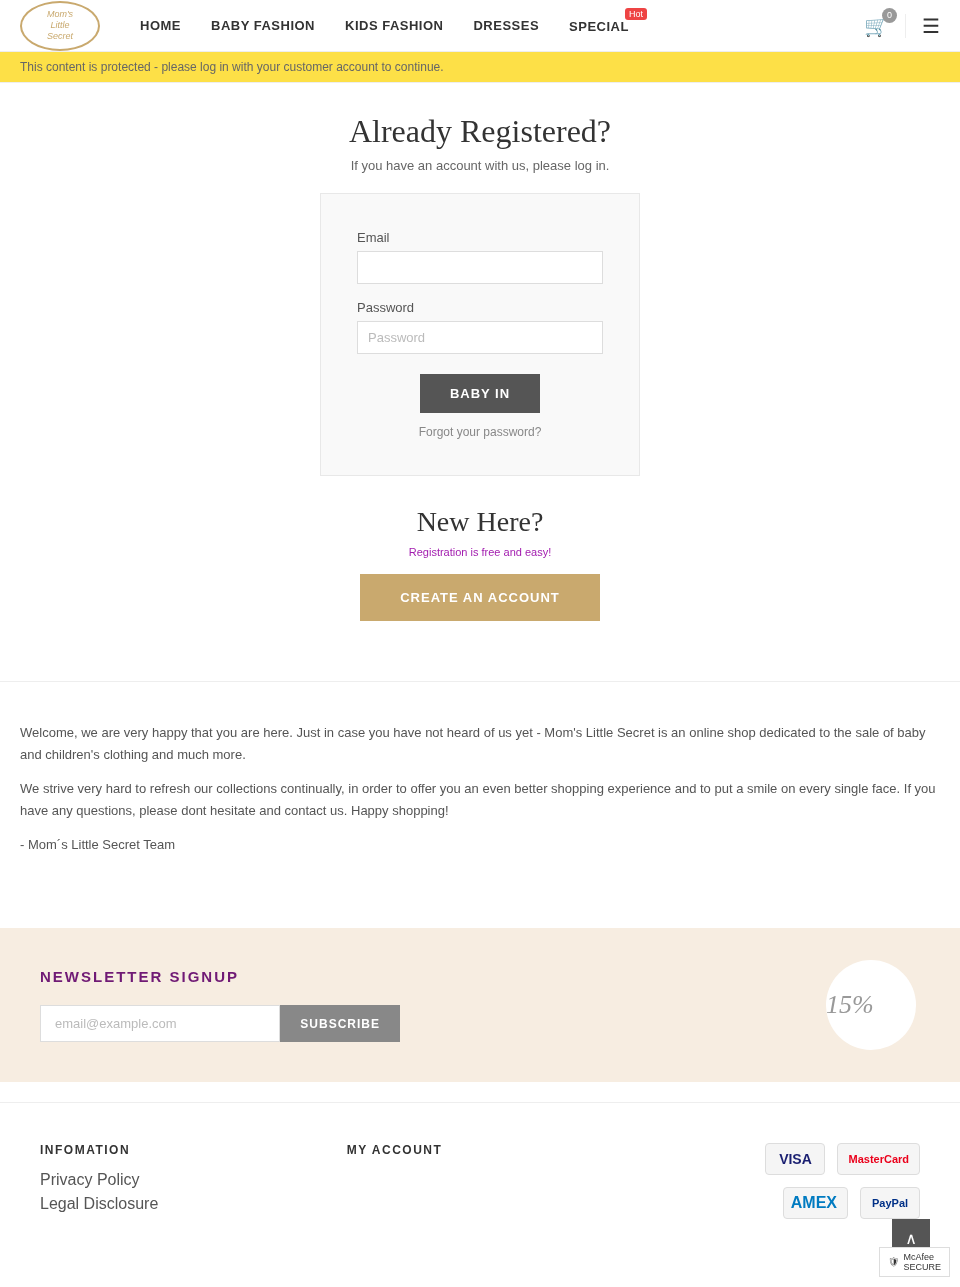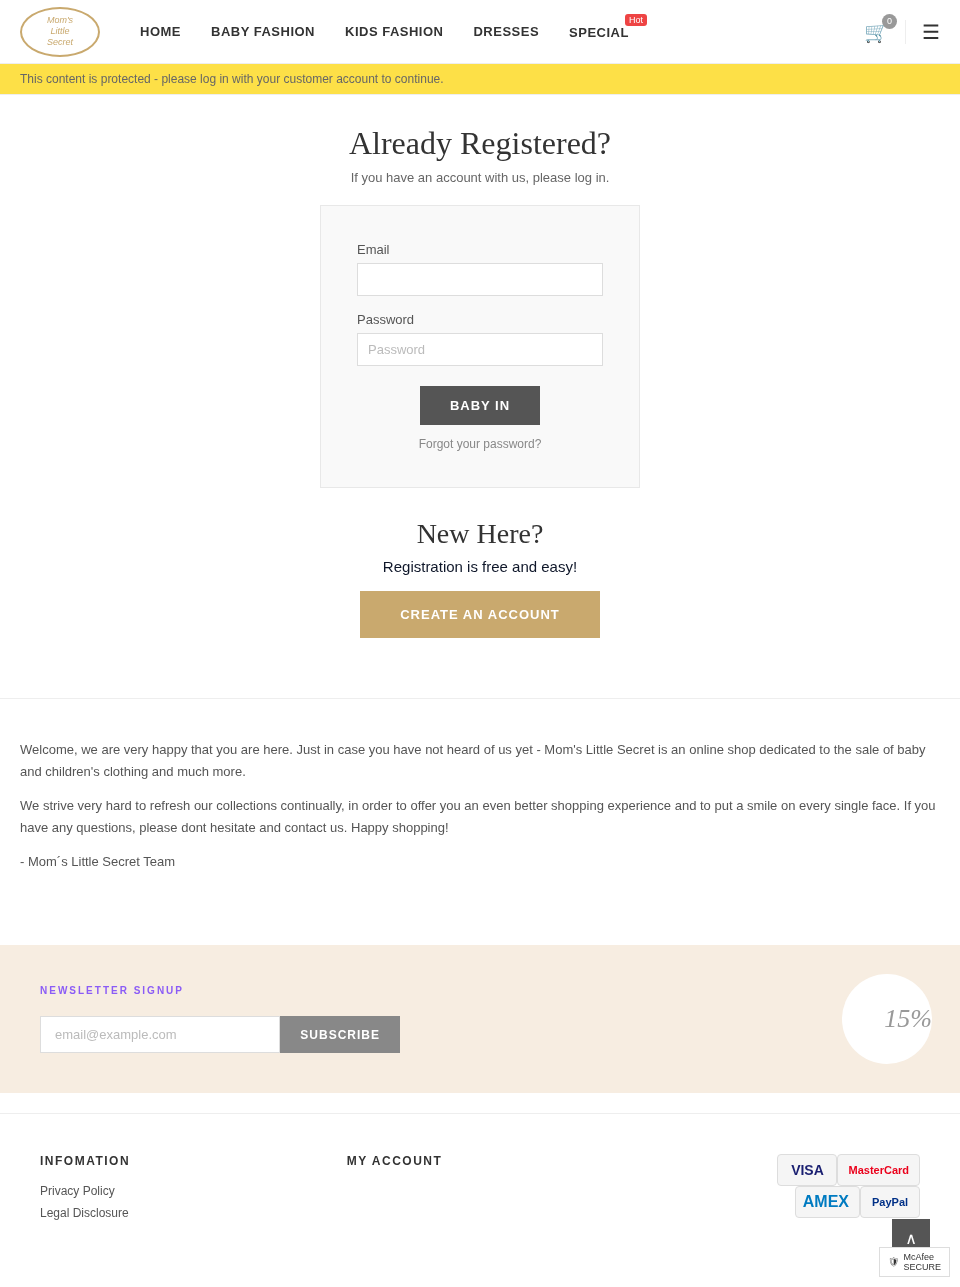--- a/index.html
+++ b/index.html
@@ -1,19 +1,19 @@
 <!DOCTYPE html>
 <html><head>
   <meta charset="utf-8">
   <style>
     * { box-sizing: border-box; margin: 0; padding: 0; }
     body { font-family: Arial, sans-serif; color: #333; background: #fff; font-size: 14px; }
 
     
-    .header { display: flex; align-items: center; border-bottom: 1px solid #eee; padding: 16px 20px; height: 64px; }
+    .header { display: flex; align-items: center; border-bottom: 1px solid #eee; padding: 16px 20px; height: 52px; }
     .logo { width: 90px; margin-right: 30px; }
     .logo-circle { width: 80px; height: 50px; border: 2px solid #c9a96e; border-radius: 50%; display: flex; align-items: center; justify-content: center; font-size: 9px; color: #c9a96e; text-align: center; line-height: 1.2; font-style: italic; padding: 4px; }
     nav { display: flex; align-items: center; flex: 1; gap: 30px; }
     nav a { text-decoration: none; color: #333; font-size: 13px; font-weight: 600; letter-spacing: 0.5px; }
     .special-wrap { position: relative; }
     .hot-badge { position: absolute; top: -10px; right: -18px; background: #e44; color: #fff; font-size: 9px; padding: 1px 4px; border-radius: 3px; }
     .header-right { display: flex; align-items: center; gap: 16px; margin-left: auto; }
     .cart-icon { position: relative; font-size: 20px; color: #333; cursor: pointer; }
     .cart-count { position: absolute; top: -6px; right: -8px; background: #999; color: #fff; font-size: 9px; border-radius: 50%; width: 15px; height: 15px; display: flex; align-items: center; justify-content: center; }
     .menu-icon { font-size: 20px; cursor: pointer; border-left: 1px solid #eee; padding-left: 16px; }
@@ -34,53 +34,53 @@
     .form-group label { display: block; font-size: 13px; color: #555; margin-bottom: 6px; }
     .form-group input { width: 100%; padding: 8px 10px; border: 1px solid #ddd; font-size: 13px; background: #fff; color: #333; }
     .form-group input::placeholder { color: #bbb; }
 
     .sign-in-btn { display: block; width: 120px; margin: 20px auto 12px; background: #555; color: #fff; border: none; padding: 12px 20px; font-size: 13px; font-weight: 600; letter-spacing: 1px; cursor: pointer; }
     .forgot-link { display: block; text-align: center; font-size: 12px; color: #888; text-decoration: none; }
 
     
     .new-here { text-align: center; margin: 30px 0; }
     .new-here h2 { font-family: Georgia, serif; font-size: 28px; font-weight: 300; color: #333; margin-bottom: 8px; }
-    .new-here p { font-size: 15px; color: #0f172a; margin-bottom: 16px; }
+    .new-here p { font-size: 11px; color: #a21caf; margin-bottom: 16px; }
     .create-btn { display: inline-block; background: #c9a96e; color: #fff; border: none; padding: 16px 40px; font-size: 13px; font-weight: 600; letter-spacing: 1px; cursor: pointer; text-align: center; text-decoration: none; }
 
     
     .welcome-section { border-top: 1px solid #eee; padding: 40px 20px; max-width: 960px; margin: 0 auto; }
     .welcome-section p { font-size: 13px; color: #555; line-height: 1.7; margin-bottom: 12px; }
     .team-sig { font-size: 13px; color: #555; margin-top: 8px; }
 
     
     .follow-us { margin-top: 30px; }
     .follow-us h3 { font-size: 13px; font-weight: 700; letter-spacing: 1px; color: #333; margin-bottom: 12px; }
     .social-icons { display: flex; gap: 10px; }
     .social-btn { width: 38px; height: 38px; border: 1px solid #ccc; display: flex; align-items: center; justify-content: center; cursor: pointer; color: #555; font-size: 15px; text-decoration: none; }
 
     
     .newsletter-section { background: #f7ede1; padding: 40px 40px; margin: 20px 0; position: relative; }
-    .newsletter-section h3 { font-size: 10px; font-weight: 700; letter-spacing: 2px; color: #8b5cf6; margin-bottom: 20px; }
+    .newsletter-section h3 { font-size: 15px; font-weight: 700; letter-spacing: 2px; color: #701a75; margin-bottom: 20px; }
     .newsletter-form { display: flex; gap: 0; max-width: 360px; }
     .newsletter-form input { flex: 1; padding: 10px 14px; border: 1px solid #ddd; font-size: 13px; background: #fff; }
     .newsletter-form input::placeholder { color: #bbb; }
     .subscribe-btn { background: #888; color: #ffffff; border: none; padding: 10px 20px; font-size: 12px; font-weight: 700; letter-spacing: 1px; cursor: pointer; }
-    .discount-circle { position: absolute; right: 28px; top: 50%; transform: translateY(-50%); width: 90px; height: 90px; background: #fff; border-radius: 50%; display: flex; align-items: center; justify-content: flex-end; font-size: 26px; font-weight: 300; color: #999; font-style: italic; font-family: Georgia, serif; }
+    .discount-circle { position: absolute; right: 44px; top: 50%; transform: translateY(-50%); width: 90px; height: 90px; background: #fff; border-radius: 50%; display: flex; align-items: center; justify-content: flex-start; font-size: 26px; font-weight: 300; color: #999; font-style: italic; font-family: Georgia, serif; }
 
     
     .footer { background: #fff; padding: 40px 40px 20px; border-top: 1px solid #eee; }
     .footer-columns { display: flex; gap: 40px; flex-wrap: wrap; }
     .footer-col { flex: 1; min-width: 150px; }
     .footer-col h4 { font-size: 12px; font-weight: 700; letter-spacing: 1.5px; color: #333; margin-bottom: 14px; }
     .footer-col ul { list-style: none; }
     .footer-col ul li { margin-bottom: 6px; }
-    .footer-col ul li a { font-size: 12px; color: #555; text-decoration: none; }
-
-    .payment-icons { display: flex; flex-wrap: wrap; gap: 0; justify-content: flex-end; max-width: 200px; margin-left: auto; }
+    .footer-col ul li a { font-size: 16px; color: #555; text-decoration: none; }
+
+    .payment-icons { display: flex; flex-wrap: wrap; gap: 12px; justify-content: flex-end; max-width: 200px; margin-left: auto; }
     .pay-badge { background: #f5f5f5; border: 1px solid #ddd; border-radius: 4px; padding: 4px 10px; font-size: 10px; font-weight: 700; color: #333; display: flex; align-items: center; justify-content: center; height: 32px; min-width: 60px; }
     .pay-badge.visa { color: #1a1f71; font-size: 14px; }
     .pay-badge.mastercard { color: #eb001b; font-size: 11px; }
     .pay-badge.amex { color: #007bc1; font-size: 16px; padding-left: 7px; }
     .pay-badge.paypal { color: #003087; font-size: 11px; }
 
     .back-to-top { position: fixed; bottom: 30px; right: 30px; background: #555; color: #fff; width: 38px; height: 38px; display: flex; align-items: center; justify-content: center; cursor: pointer; font-size: 16px; }
 
     .mcafee { position: fixed; bottom: 10px; right: 10px; background: #fff; border: 1px solid #ddd; padding: 4px 8px; font-size: 9px; color: #333; display: flex; align-items: center; gap: 4px; }
   </style>

